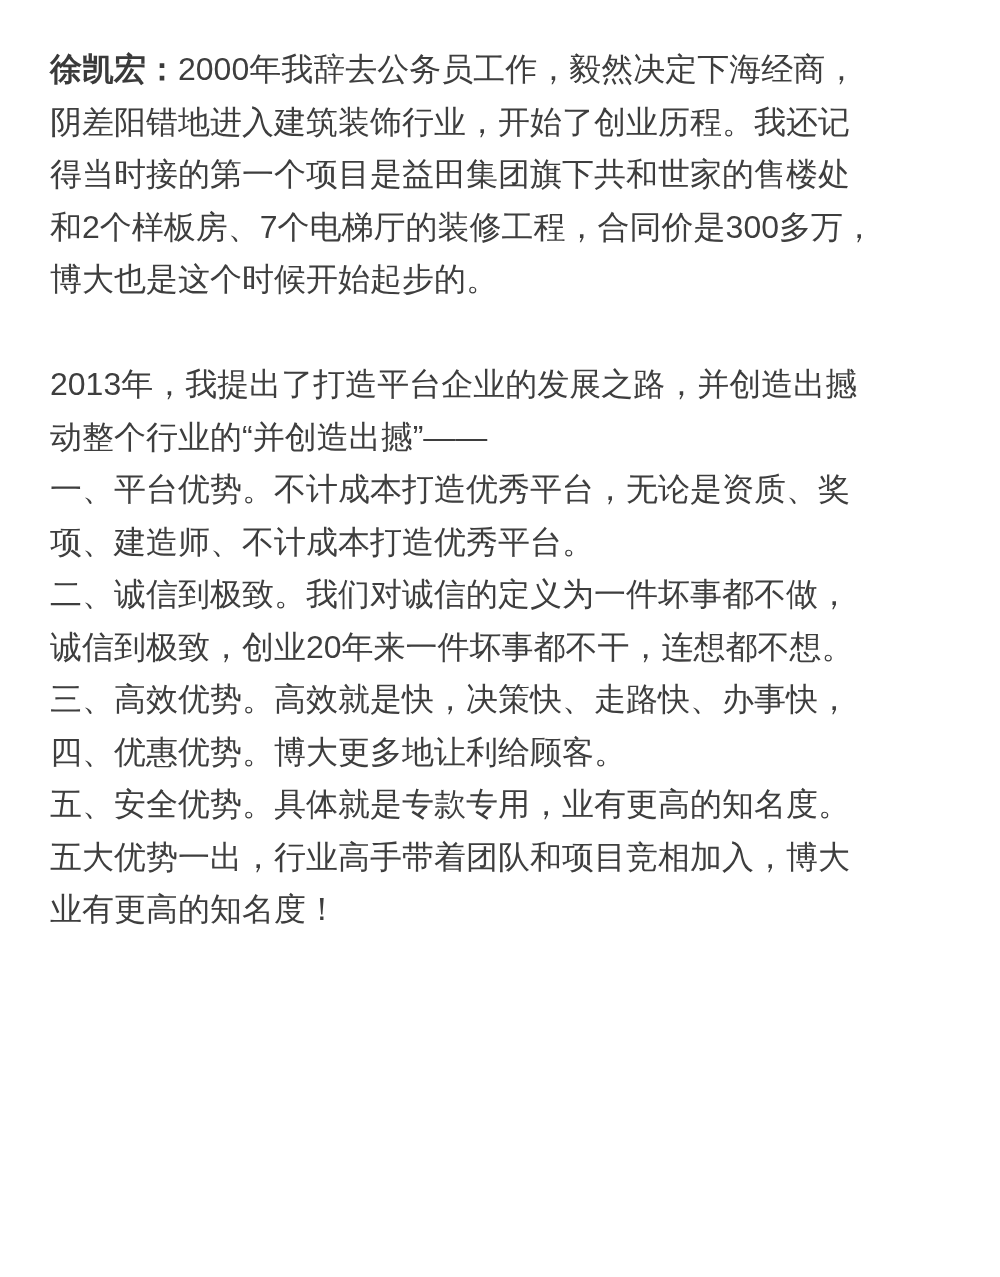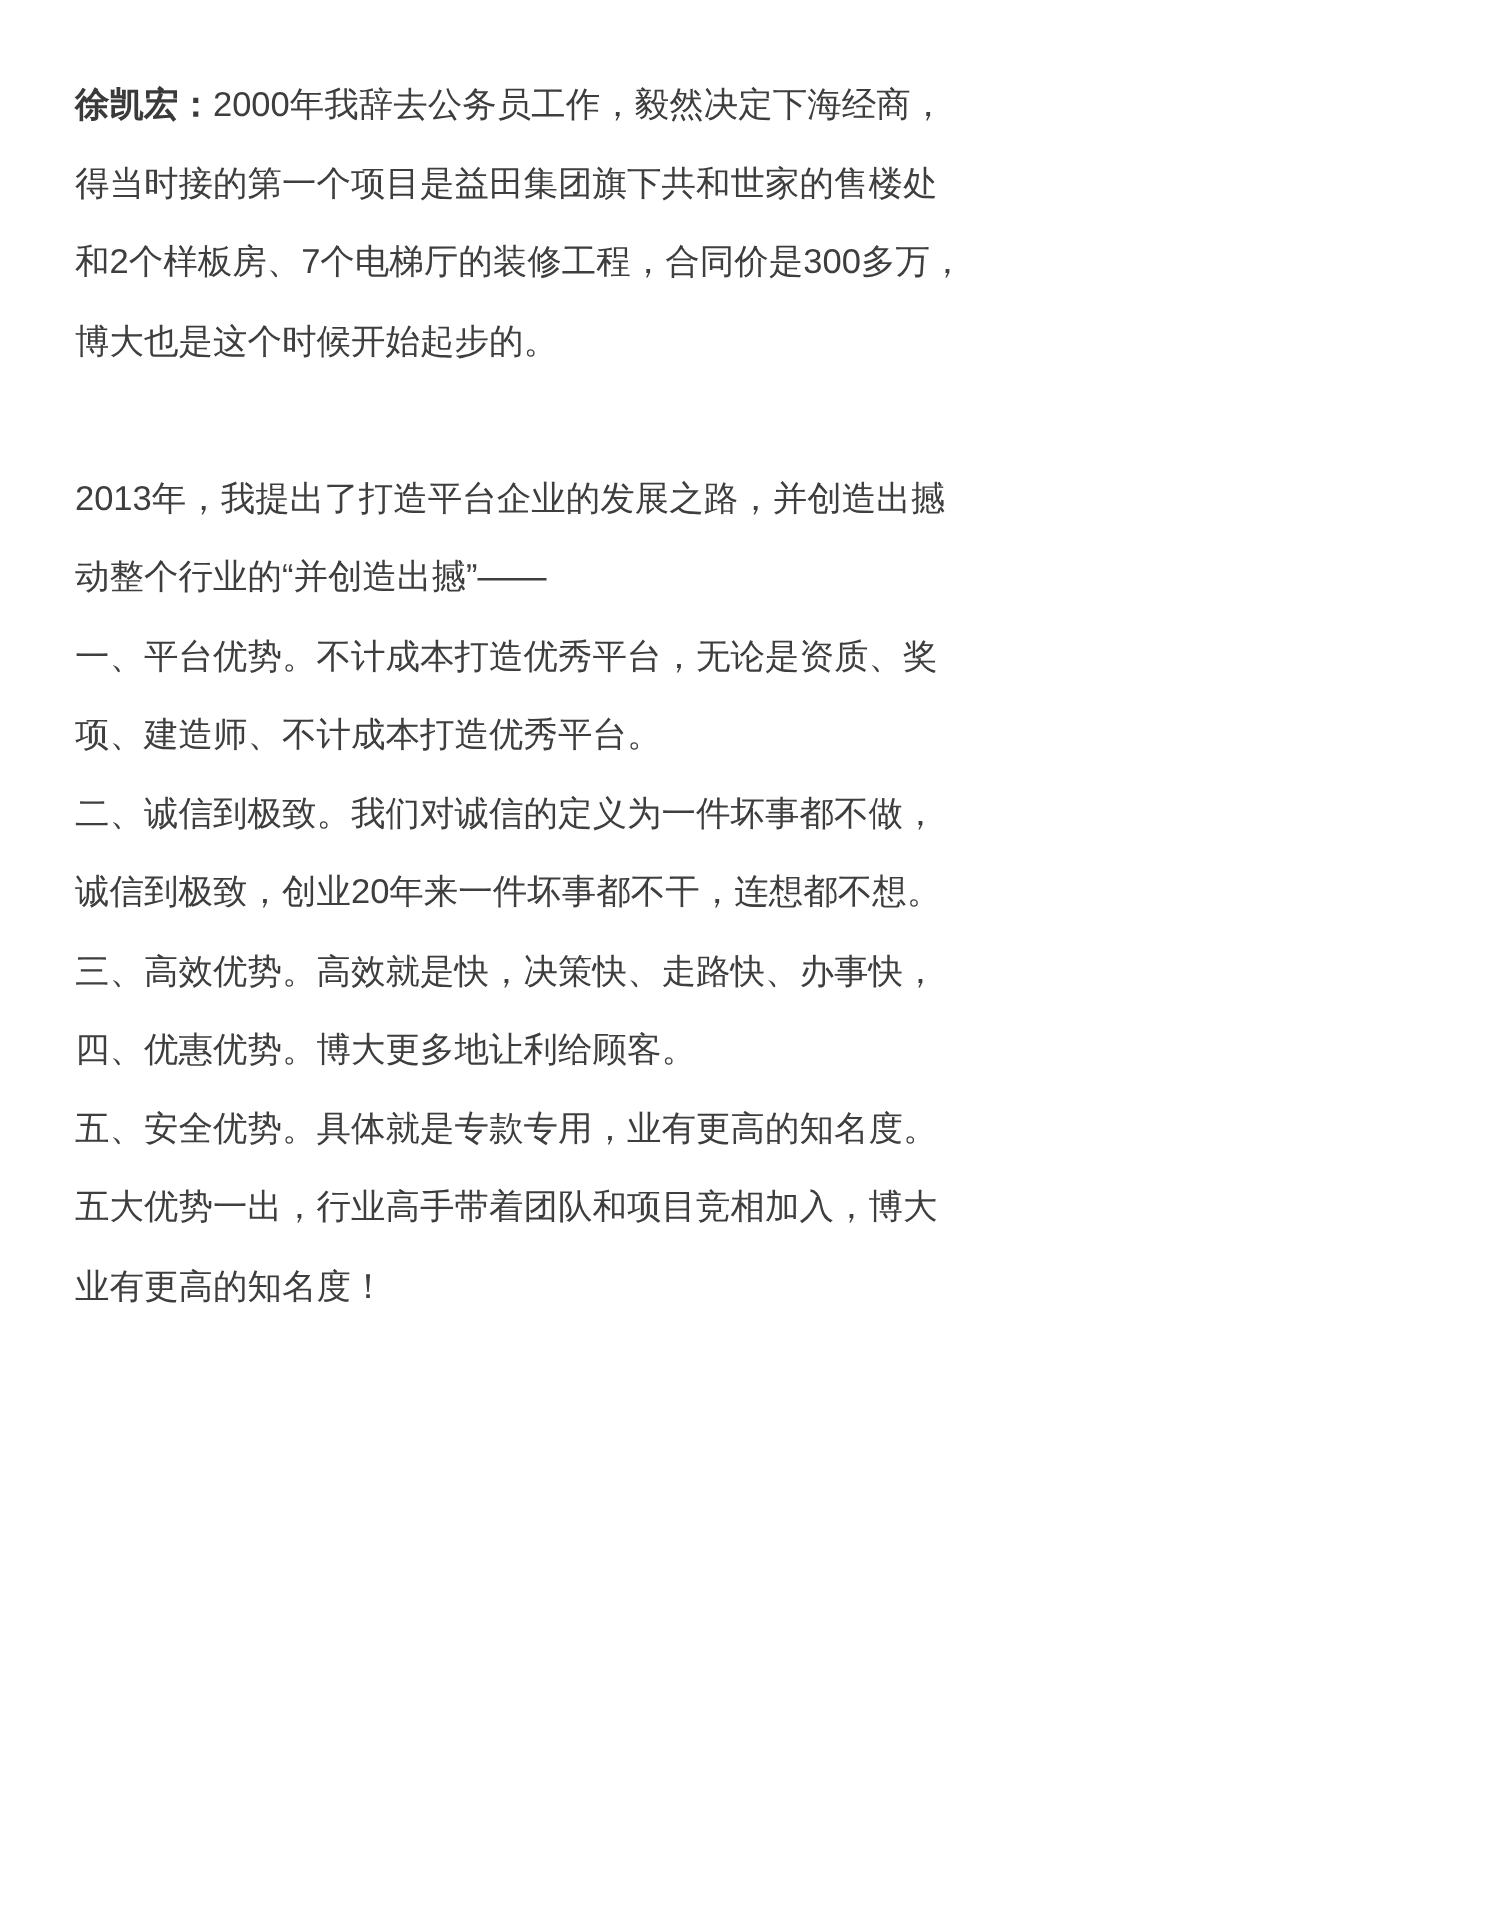--- a/index.html
+++ b/index.html
@@ -10,21 +10,21 @@
   body {
     width: 1000px;
     height: 1277px;
     overflow: hidden;
     font-family: "Liberation Sans", sans-serif;
   }
   .article {
     box-sizing: border-box;
     width: 1000px;
     padding: 43px 50px 0 50px;
-    font-size: 23px;
+    font-size: 32px;
     line-height: 52.5px;
     color: #3e3e3e;
   }
   .paragraph {
     margin: 0 0 52.5px 0;
   }
   .paragraph:last-child {
     margin-bottom: 15px;
   }
   .line {
@@ -34,20 +34,21 @@
     font-weight: 700;
     color: #3a3a3a;
   }
 </style>
 </head>
 <body>
 
 <div class="article">
     <div class="paragraph">
       <div class="line"><span class="speaker">徐凯宏：</span>2000年我辞去公务员工作，毅然决定下海经商，</div>
+      <div class="line">阴差阳错地进入建筑装饰行业，开始了创业历程。我还记</div>
       <div class="line">得当时接的第一个项目是益田集团旗下共和世家的售楼处</div>
       <div class="line">和2个样板房、7个电梯厅的装修工程，合同价是300多万，</div>
       <div class="line">博大也是这个时候开始起步的。</div>
     </div>
     <div class="paragraph">
       <div class="line">2013年，我提出了打造平台企业的发展之路，并创造出撼</div>
       <div class="line">动整个行业的“并创造出撼”——</div>
       <div class="line">一、平台优势。不计成本打造优秀平台，无论是资质、奖</div>
       <div class="line">项、建造师、不计成本打造优秀平台。</div>
       <div class="line">二、诚信到极致。我们对诚信的定义为一件坏事都不做，</div>

